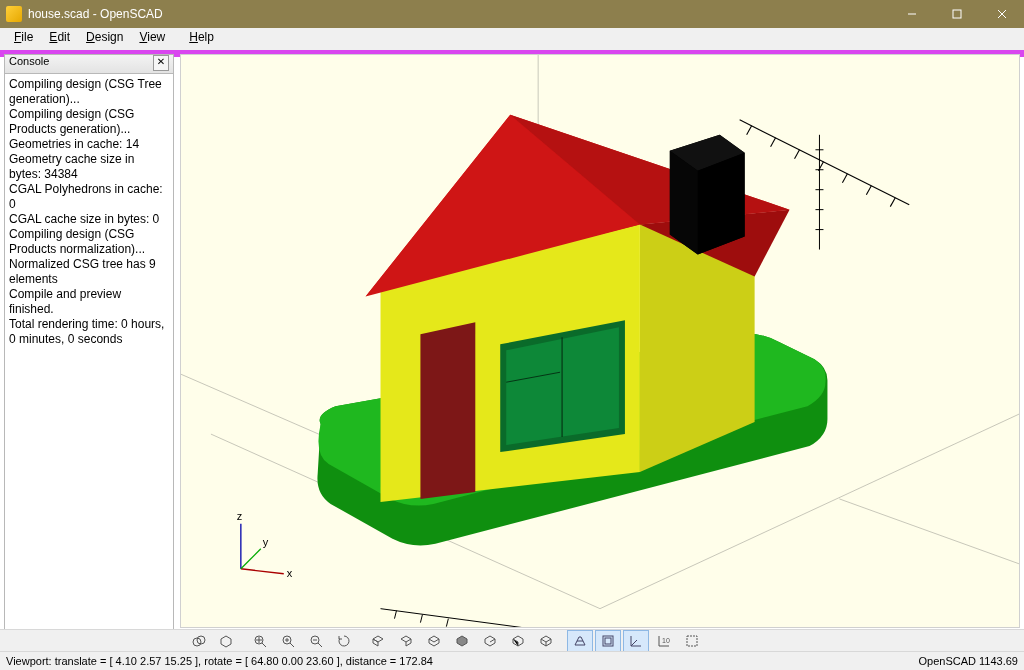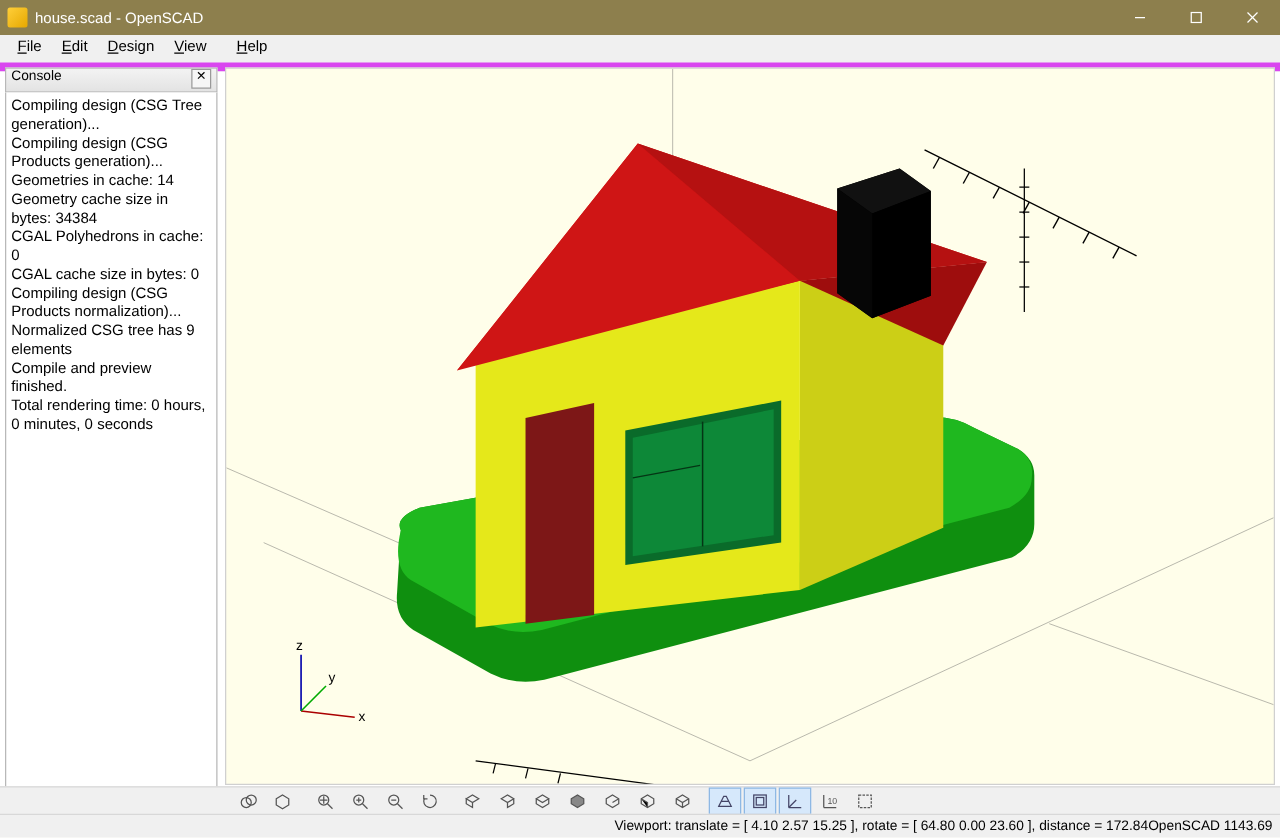--- a/index.html
+++ b/index.html
@@ -15,21 +15,21 @@
   .console{position:absolute;left:4px;top:4px;width:170px;background:#fff}
   .console-header{background:linear-gradient(#f3f3f3,#e3e3e3);border:1px solid #b8b8b8;height:18px;display:flex;justify-content:space-between;padding:0 4px;font-size:11px}
   .console-close{width:14px;height:14px;border:1px solid #999;font-size:10px;line-height:12px;text-align:center;background:#f6f6f6}
   .console-body{border:1px solid #b8b8b8;border-top:none;padding:3px 4px;font-size:12px;line-height:1.25;height:550px;white-space:pre-wrap;background:#fff}
   .viewport{position:absolute;left:180px;right:4px;top:4px;bottom:4px;background:#fffeea;border:1px solid #d0d0d0;overflow:hidden}
   .viewport svg{position:absolute;inset:0}
   .toolbar{position:absolute;left:0;right:0;bottom:18px;height:22px;background:#f0f0f0;border-top:1px solid #d8d8d8;display:flex;align-items:center;padding-left:185px;gap:0}
   .tool{width:24px;height:20px;display:flex;align-items:center;justify-content:center;border:1px solid transparent;margin-right:2px}
   .tool.sel{border:1px solid #8eb8e4;background:#d6e8fb}
   .toolbar-sep{width:6px}
-  .statusbar{position:absolute;left:0;right:0;bottom:0;height:18px;background:#f0f0f0;border-top:1px solid #d8d8d8;display:flex;align-items:center;justify-content:flex-end;padding:0 6px;font-size:11px}
+  .statusbar{position:absolute;left:0;right:0;bottom:0;height:18px;background:#f0f0f0;border-top:1px solid #d8d8d8;display:flex;align-items:center;justify-content:space-between;padding:0 6px;font-size:11px}
 </style>
 </head>
 <body>
 
 <div class="titlebar">
   <span class="appicon"></span>
   <span class="title">house.scad - OpenSCAD</span>
   <div class="winbtns">
     <div class="winbtn">
       <svg width="10" height="10">

